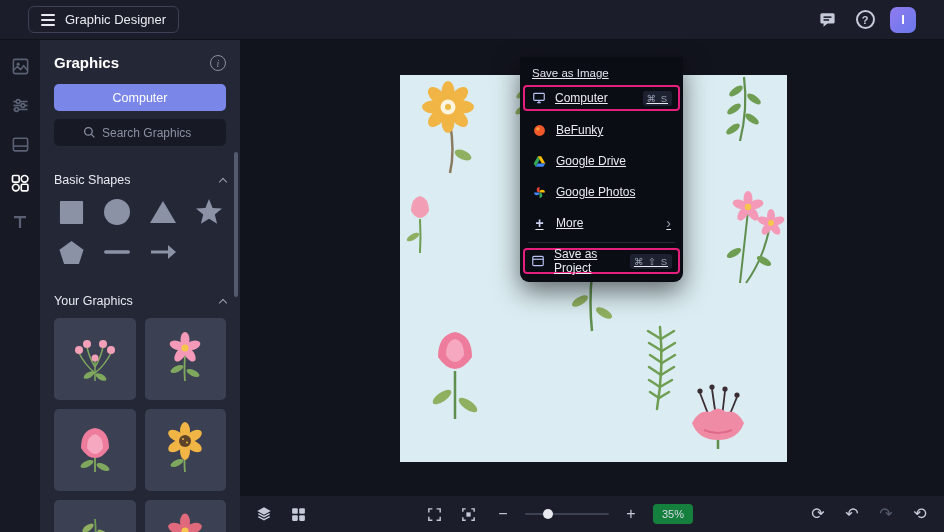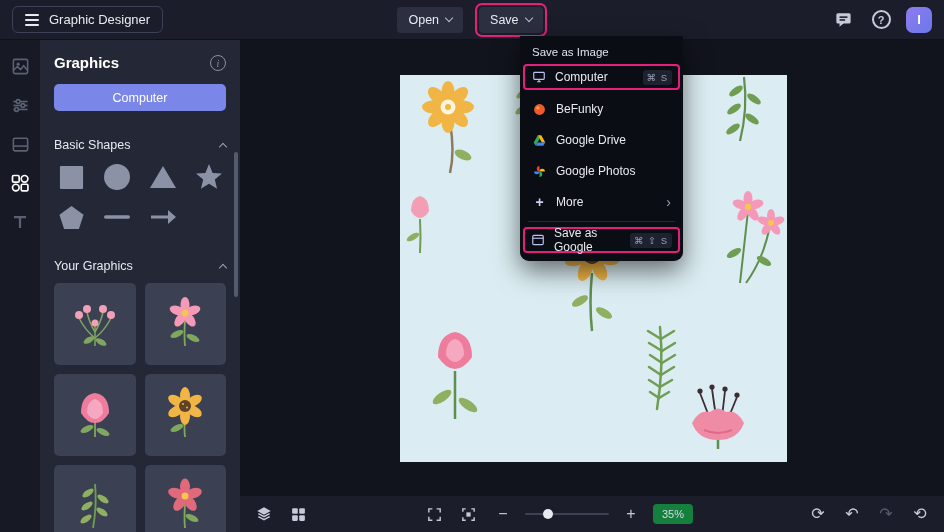--- a/index.html
+++ b/index.html
@@ -2,21 +2,21 @@
 <html><head>
 <meta charset="utf-8">
 <style>
   * { margin:0; padding:0; box-sizing:border-box; }
   html,body { width:944px; height:532px; }
   body { position:relative; overflow:hidden; background:#12141d; color:#e8eaf0;
          font-family:"Liberation Sans", sans-serif; font-size:13px; }
 
   
   .topbar { position:absolute; top:0; left:0; width:944px; height:40px; background:#1b1e2a;
-            border-bottom:1px solid #10121a; display:flex; align-items:center; padding:0 12px; z-index:6; }
+            border-bottom:1px solid #10121a; display:flex; align-items:center; padding:0 28px; z-index:6; }
   .topbar-left { flex:1; display:flex; }
   .app-btn { display:flex; align-items:center; gap:10px; border:1px solid #3c4156; border-radius:6px;
              padding:5px 12px; font-size:13px; cursor:pointer; background:transparent; color:#e8eaf0; }
   .hamburger { display:flex; flex-direction:column; gap:3px; }
   .hamburger i { display:block; width:14px; height:2px; background:#e8eaf0; border-radius:1px; }
   .topbar-center { display:flex; align-items:center; gap:12px; }
   .tb-btn { display:flex; align-items:center; gap:7px; background:#2b2f40; border:none; border-radius:4px;
             padding:6px 11px; font-size:12.5px; color:#e8eaf0; cursor:pointer; }
   .chev { width:6px; height:6px; border-right:1.5px solid #b8bdcd; border-bottom:1.5px solid #b8bdcd;
           transform:rotate(45deg); margin-top:-3px; }
@@ -75,22 +75,22 @@
   .bb-group { display:flex; align-items:center; gap:10px; }
   .bb-spacer { flex:1; }
   .bb-icon { width:24px; height:24px; display:flex; align-items:center; justify-content:center;
              color:#c6cad8; cursor:pointer; font-size:16px; line-height:1; background:none; border:none; }
   .bb-icon.dim { color:#555b6d; }
   .zoom-slider { width:84px; height:2px; background:#3c4254; border-radius:1px; position:relative; cursor:pointer; }
   .zoom-knob { position:absolute; left:22%; top:-4px; width:10px; height:10px; border-radius:50%; background:#e8eaf0; }
   .zoom-badge { background:#15803d; border-radius:4px; padding:4px 9px; font-size:11px; color:#d6dae6; cursor:pointer; }
 
   
-  .save-menu { position:absolute; left:520px; top:36px; width:163px; background:#0b0d15;
-               border-radius:0 0 9px 9px; padding:3px 0 7px; box-shadow:0 10px 26px rgba(0,0,0,.55); z-index:10; }
+  .save-menu { position:absolute; left:520px; top:57px; width:163px; background:#0b0d15;
+               border-radius:0 0 9px 9px; padding:3px 0 7px; box-shadow:0 10px 26px rgba(0,0,0,.55); z-index:10;text-decoration:underline; }
   .menu-header { padding:7px 12px 5px; font-size:11.5px; color:#dfe2ec; }
   .menu-item { display:flex; align-items:center; gap:9px; height:24px; margin:7px 6px; padding:0 6px;
                border-radius:4px; font-size:12px; color:#e8eaf0; cursor:pointer; }
   .menu-item.annotated { border:2px solid #e51f7c; margin:1px 3px; height:26px; }
   .mi-icon { width:15px; display:flex; align-items:center; justify-content:center; }
   .mi-shortcut { margin-left:auto; font-size:9.5px; color:#9aa0b2; background:#1d2130; border-radius:3px;
                  padding:2px 4px; letter-spacing:1px; white-space:nowrap; }
   .mi-chevron { margin-left:auto; color:#9aa0b2; font-size:14px; line-height:1; }
   .menu-divider { height:1px; background:#242838; margin:5px 8px; }
   .plus-glyph { color:#c9cfec; font-size:14px; font-weight:bold; line-height:1; }
@@ -102,32 +102,20 @@
   <div class="topbar-left">
     <button class="app-btn">
       <span class="hamburger">
           <i></i>
           <i></i>
           <i></i>
         </span>
       <span>Graphic Designer</span>
     </button>
   </div>
-  <div class="topbar-center">
-    <button class="tb-btn">
-      <span>Open</span>
-      <span class="chev"></span>
-    </button>
-    <span class="annot-box">
-      <button class="tb-btn">
-        <span>Save</span>
-        <span class="chev"></span>
-      </button>
-    </span>
-  </div>
   <div class="topbar-right">
     <button class="icon-btn">
       <svg width="19" height="19" viewBox="0 0 24 24">
         <rect x="3" y="4" width="18" height="13" rx="2" fill="#c6cad8"></rect>
         <path d="M7 21 v-5 h6 z" fill="#c6cad8"></path>
         <line x1="7" y1="9" x2="17" y2="9" stroke="#1b1e2a" stroke-width="2"></line>
         <line x1="7" y1="12.6" x2="14" y2="12.6" stroke="#1b1e2a" stroke-width="2"></line>
       </svg>
     </button>
     <button class="icon-btn">
@@ -180,20 +168,27 @@
     </svg>
   </div>
 </div>
 
 <div class="panel">
   <div class="panel-title-row">
     <span class="panel-title">Graphics</span>
     <span class="info-circle">i</span>
   </div>
   <button class="computer-btn">Computer</button>
+  <div class="search-box">
+    <svg width="13" height="13" viewBox="0 0 24 24" fill="none" stroke="#8a90a4" stroke-width="2.4">
+      <circle cx="10" cy="10" r="7"></circle>
+        <line x1="15.5" y1="15.5" x2="21" y2="21"></line>
+    </svg>
+    <input type="text" placeholder="Search Graphics" style="">
+  </div>
 
   <div class="section-row">
     <span class="section-label">Basic Shapes</span>
     <span class="chev-up"></span>
   </div>
   <div class="shapes-grid">
     <div class="shape-cell">
       <svg width="27" height="27" viewBox="0 0 28 28">
           <rect x="2" y="2" width="24" height="24" rx="1"></rect>
         </svg>
@@ -591,16 +586,16 @@
 
   <div class="menu-divider"></div>
 
   <div class="menu-item annotated">
     <span class="mi-icon">
       <svg width="14" height="14" viewBox="0 0 24 24" fill="none" stroke="#b9c2f2" stroke-width="2">
         <rect x="3" y="4" width="18" height="16" rx="2"></rect>
           <line x1="3" y1="9" x2="21" y2="9"></line>
       </svg>
     </span>
-    <span>Save as Google</span>
+    <span>Save as Project</span>
     <span class="mi-shortcut">⌘ ⇧ S</span>
   </div>
 </div>
 
 </body></html>

